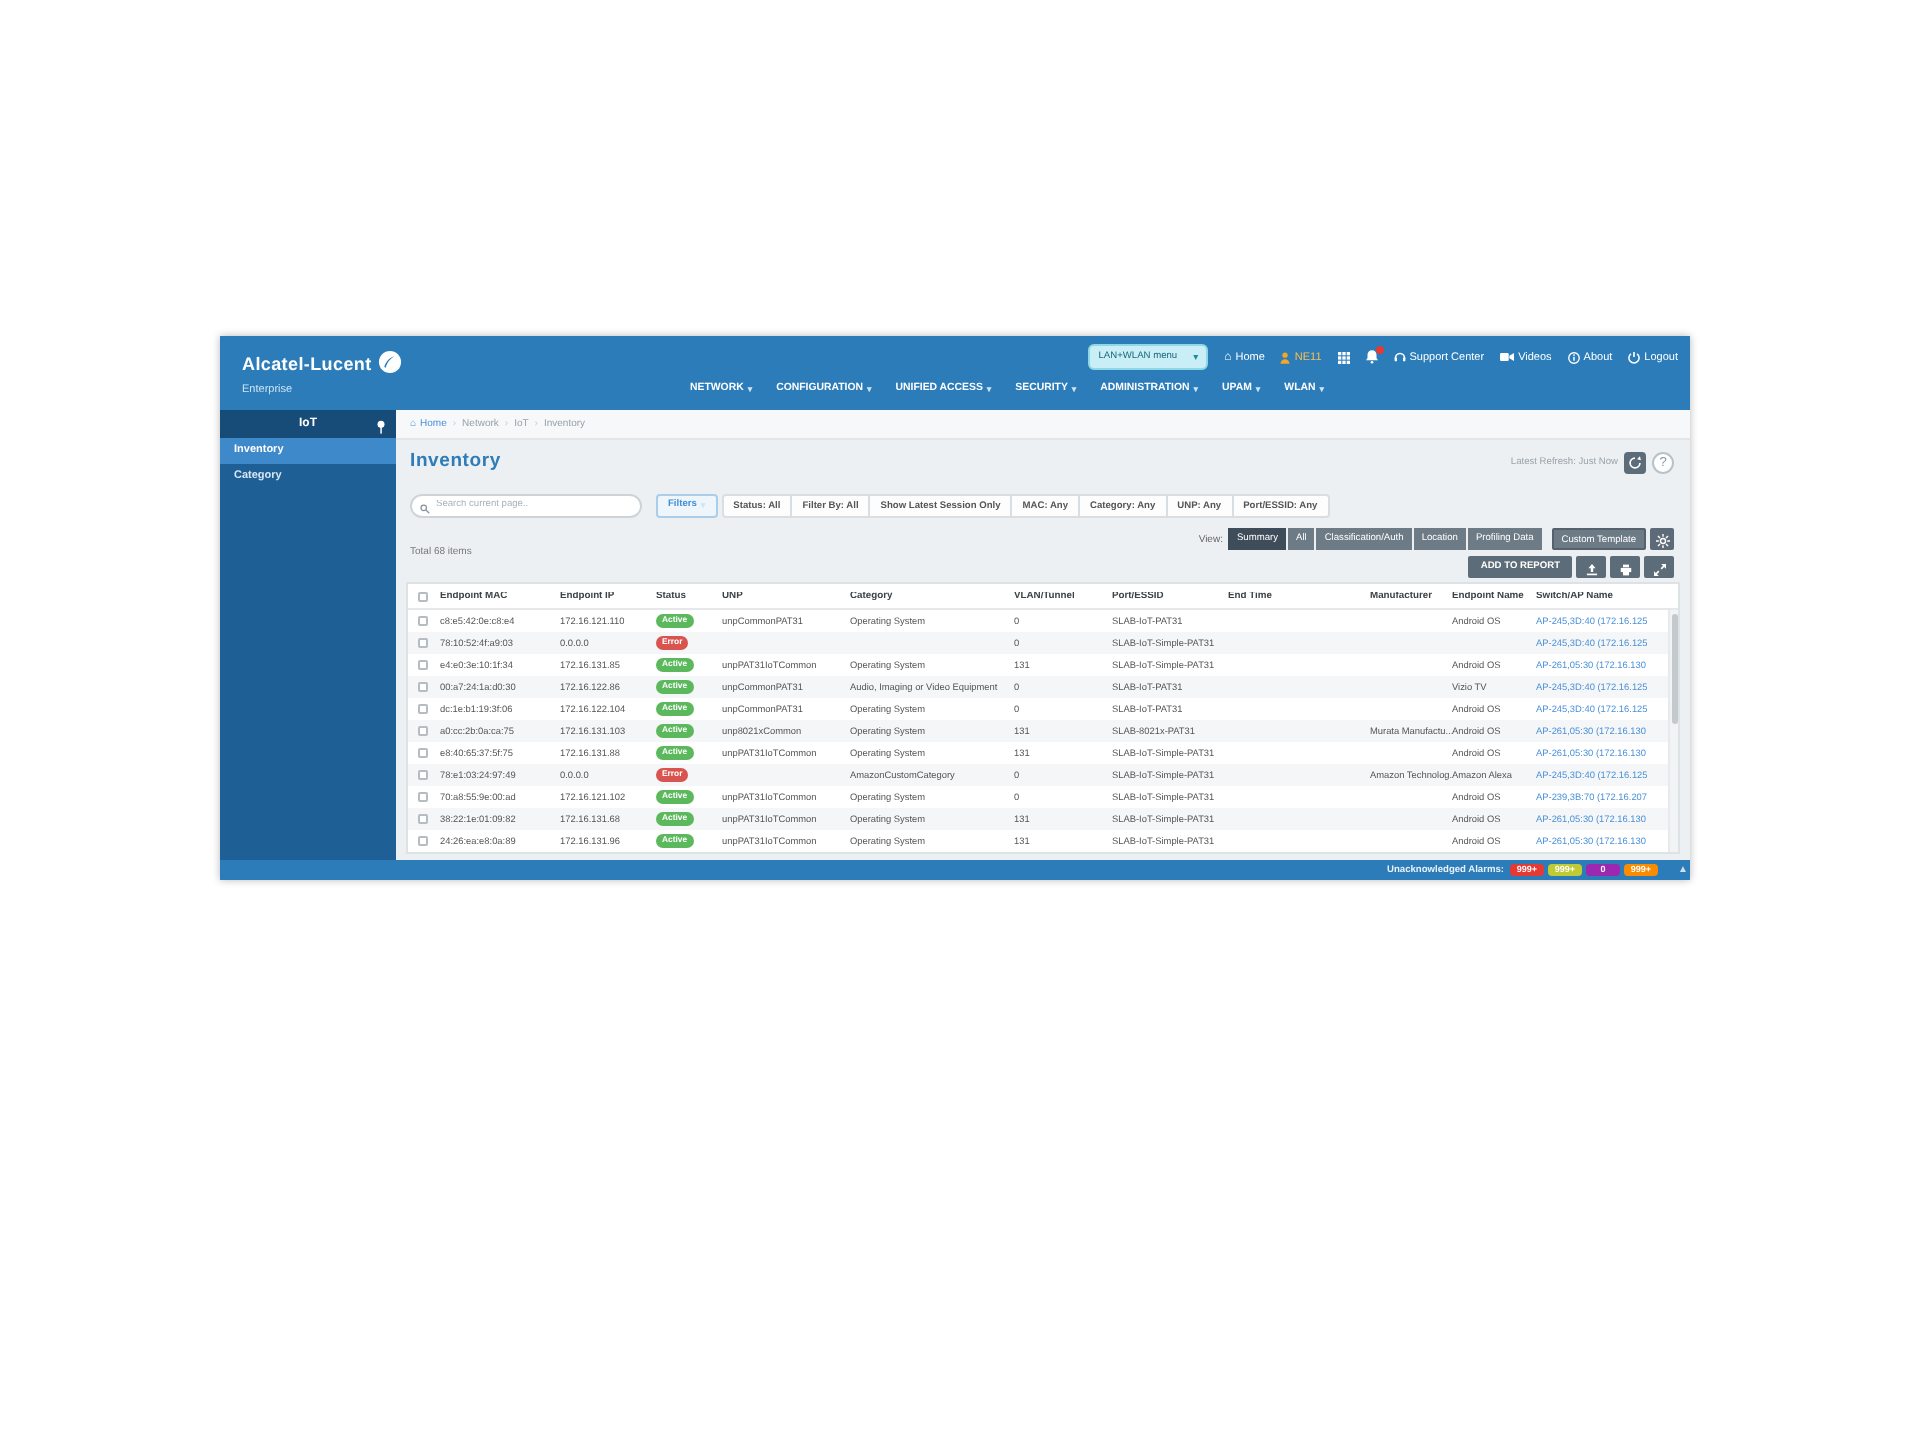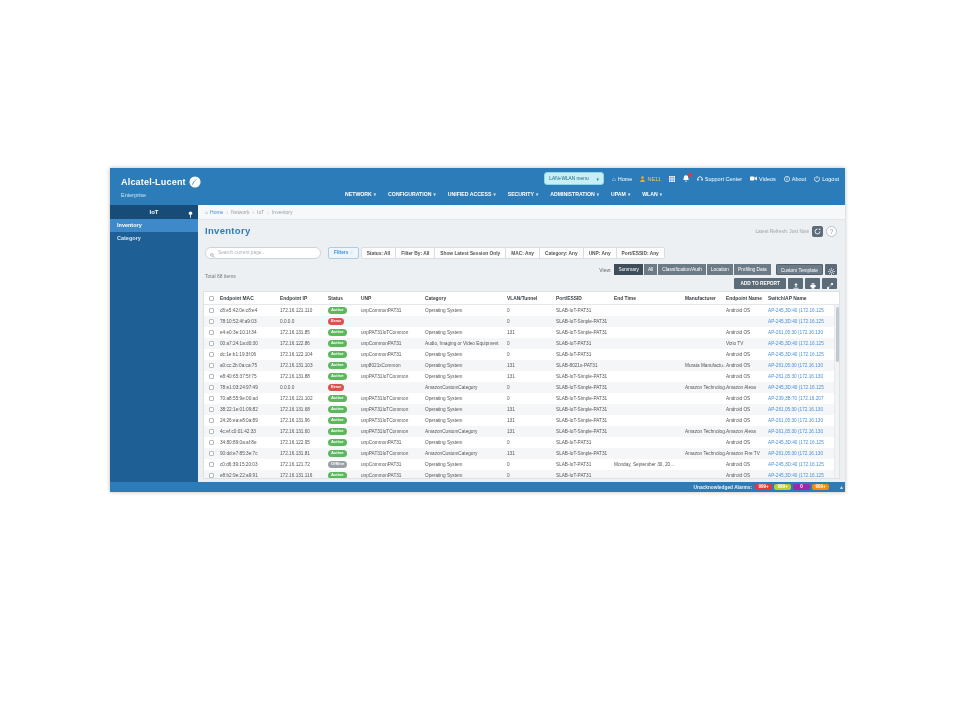--- a/index.html
+++ b/index.html
@@ -1,17 +1,17 @@
 <!DOCTYPE html>
 <html><head>
 <meta charset="utf-8">
 <style>
   * { margin:0; padding:0; box-sizing:border-box; }
   html,body { width:960px; height:720px; background:#ffffff; font-family:"Liberation Sans",sans-serif; overflow:hidden; }
-  .window { position:absolute; left:110px; top:168px; width:735px; height:324px; background:#edf0f2; box-shadow:0 0 4px rgba(0,0,0,.28); }
+  .window { position:absolute; left:110px; top:168px; width:735px; height:272px; background:#edf0f2; box-shadow:0 0 4px rgba(0,0,0,.28); }
 
   
   .topbar { position:absolute; top:0; left:0; right:0; height:37px; background:#2b7cb9; z-index:3; }
   .brand { position:absolute; left:11px; top:6px; color:#fff; line-height:1.1; }
   .brand-row { display:flex; align-items:center; gap:3px; }
   .brand-name { font-size:9px; font-weight:700; letter-spacing:.2px; }
   .brand-sub { font-size:5.5px; color:#cfe5f5; }
   .utility { position:absolute; right:6px; top:4px; display:flex; align-items:center; gap:8px; color:#fff; font-size:5.5px; white-space:nowrap; }
   .context-select { background:#c9eef6; border:1px solid #8ed8e6; color:#17697c; border-radius:3px; padding:2px 4px; font-size:4.8px; display:flex; align-items:center; gap:8px; height:13px; }
   .context-caret { color:#1d8ba1; font-size:5px; }

